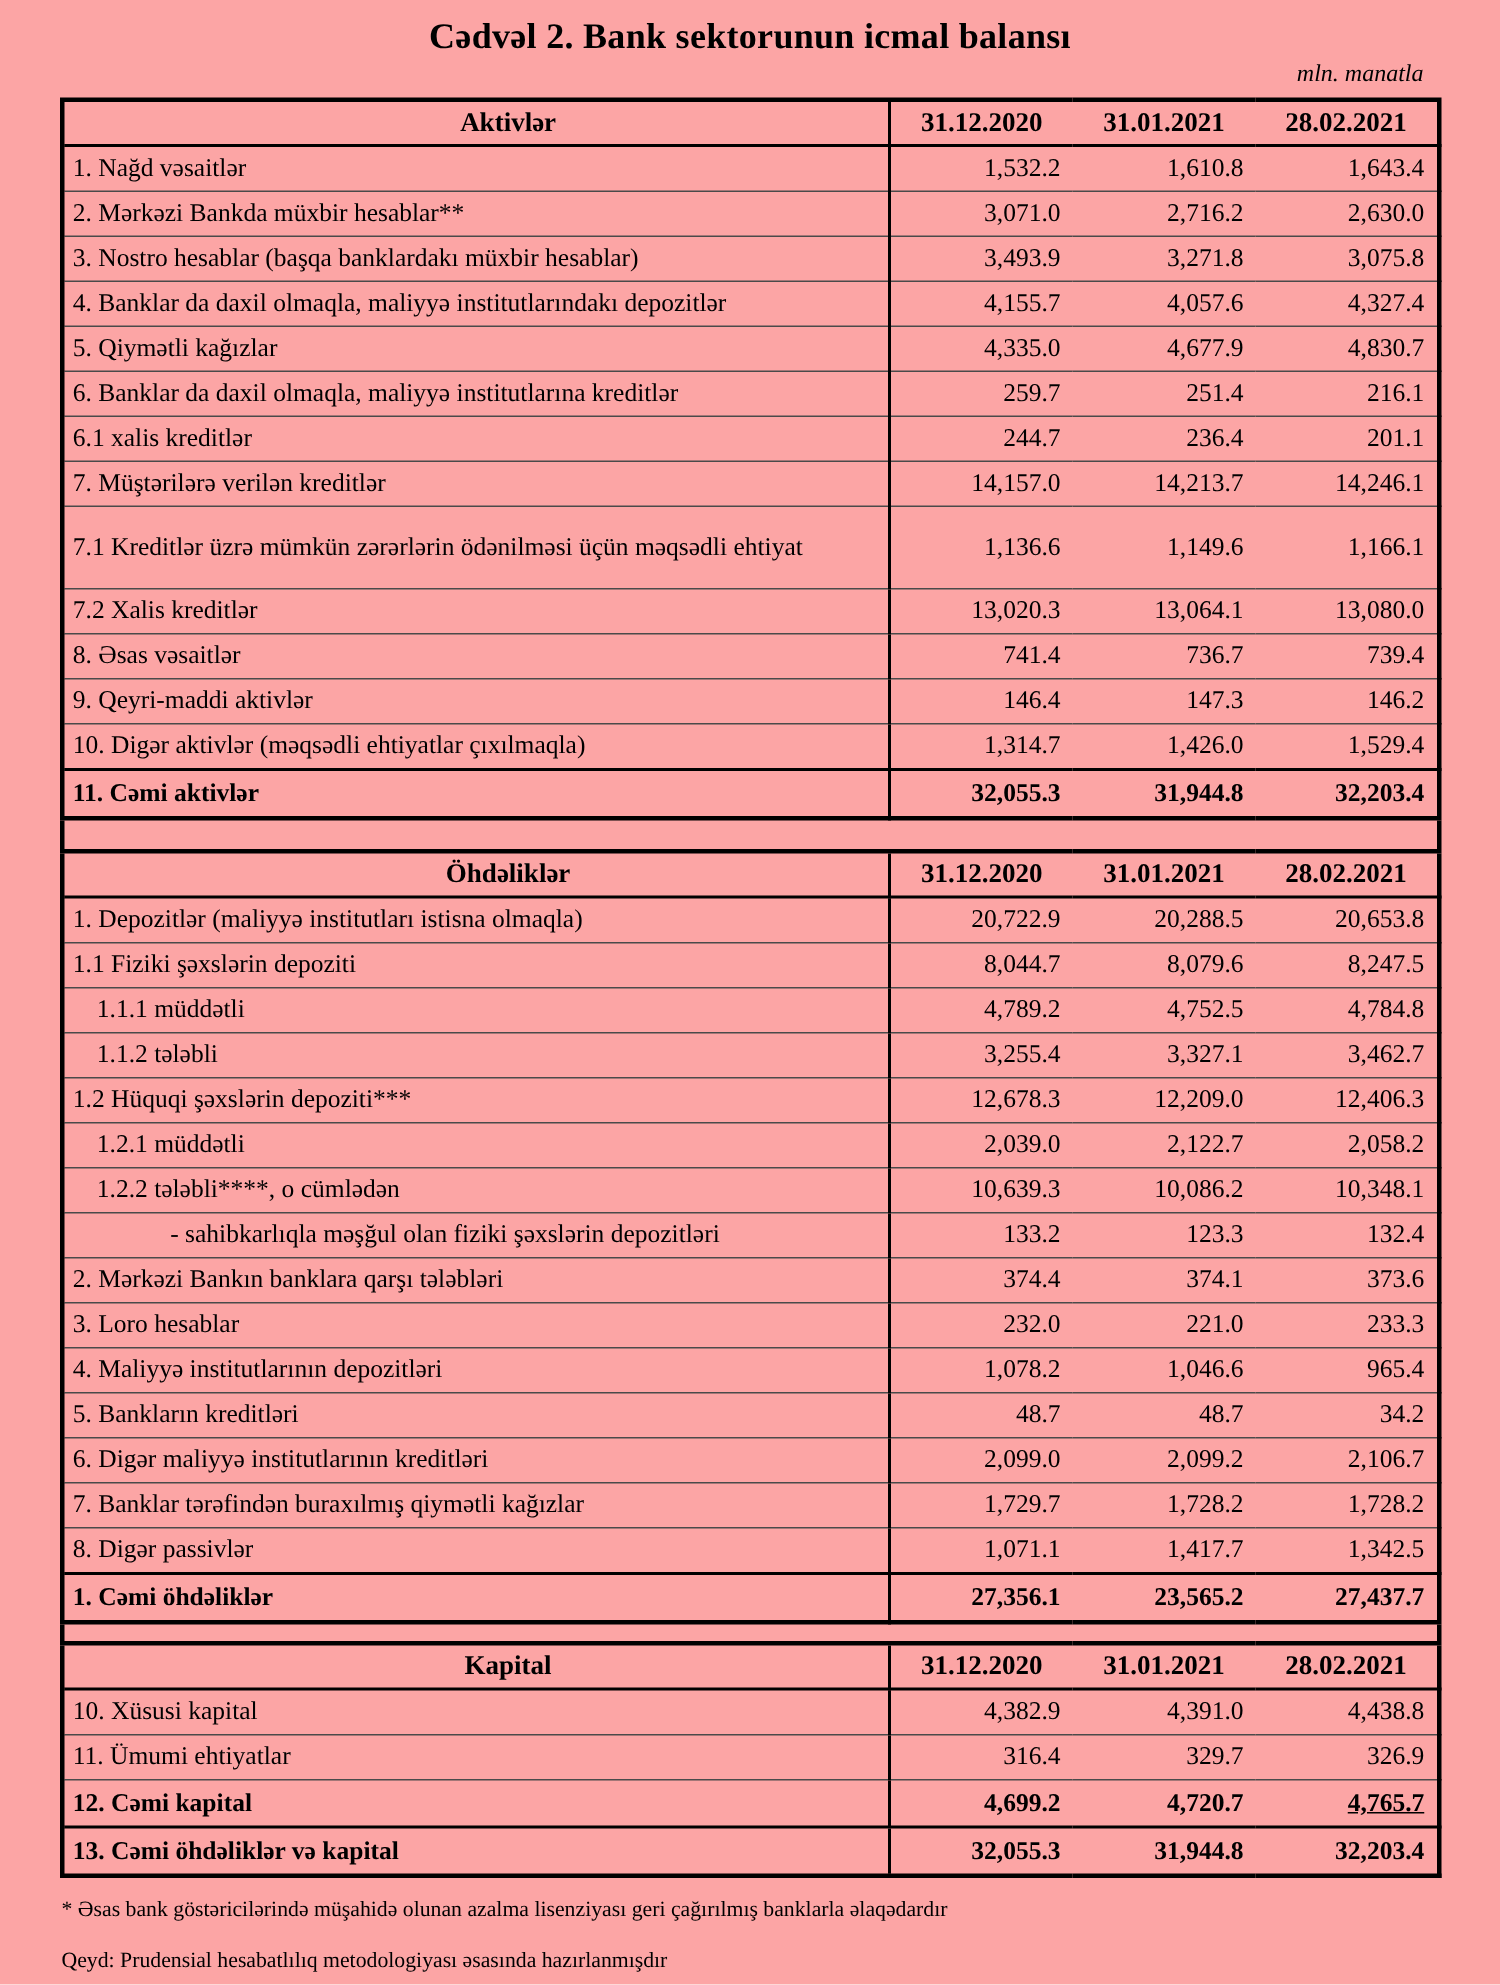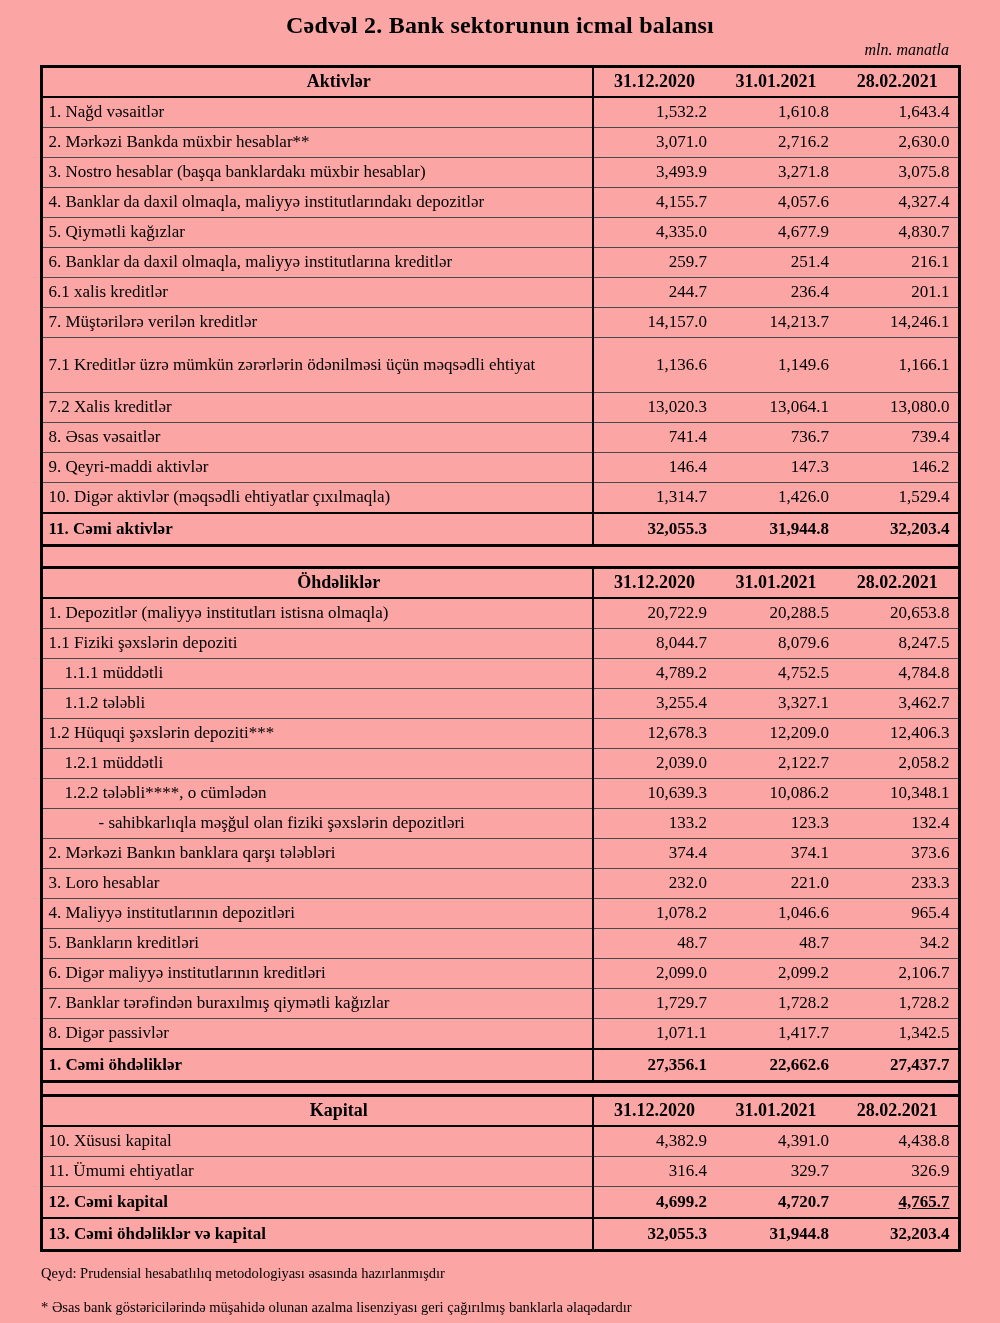--- a/index.html
+++ b/index.html
@@ -69,21 +69,21 @@
     white-space: nowrap;
   }
   tr.data td { border-top: 1px solid #4a4a4a; height: 25px; }
   tr.data.tall td { height: 50px; }
   tr.total td {
     border-top: 2px solid #000;
     font-weight: 700;
     height: 26px;
   }
   td.ind1 { padding-left: 22px; }
-  td.ind2 { padding-left: 56px; }
+  td.ind2 { padding-left: 71px; }
   tr.spacer td { border-top: 3px solid #000; }
   .footnotes {
     width: 918px;
     margin: 10px auto 0 auto;
   }
   .fn {
     max-width: 720px;
     font-size: 14.5px;
     line-height: 1.62;
     margin: 0 0 11px 0;
@@ -289,21 +289,21 @@
         </tr>
         <tr class="data">
           <td class="label">8. Digər passivlər</td>
           <td class="num">1,071.1</td>
           <td class="num">1,417.7</td>
           <td class="num">1,342.5</td>
         </tr>
         <tr class="total">
           <td class="label">1. Cəmi öhdəliklər</td>
           <td class="num">27,356.1</td>
-          <td class="num">22,662.6</td>
+          <td class="num">23,565.2</td>
           <td class="num">27,437.7</td>
         </tr>
         <tr class="spacer">
           <td colspan="4" style="height: 11px;"></td>
         </tr>
         <tr class="head">
           <th class="sec-label">Kapital</th>
           <th>31.12.2020</th>
           <th>31.01.2021</th>
           <th>28.02.2021</th>
@@ -329,16 +329,16 @@
         <tr class="total">
           <td class="label">13. Cəmi öhdəliklər və kapital</td>
           <td class="num">32,055.3</td>
           <td class="num">31,944.8</td>
           <td class="num">32,203.4</td>
         </tr>
       </tbody>
   </table>
 
   <div class="footnotes" id="footnotes">
+      <p class="fn">* Əsas bank göstəricilərində müşahidə olunan azalma lisenziyası geri çağırılmış banklarla əlaqədardır</p>
       <p class="fn">Qeyd: Prudensial hesabatlılıq metodologiyası əsasında hazırlanmışdır</p>
-      <p class="fn">* Əsas bank göstəricilərində müşahidə olunan azalma lisenziyası geri çağırılmış banklarla əlaqədardır</p>
     </div>
 </div>
 
 </body></html>

